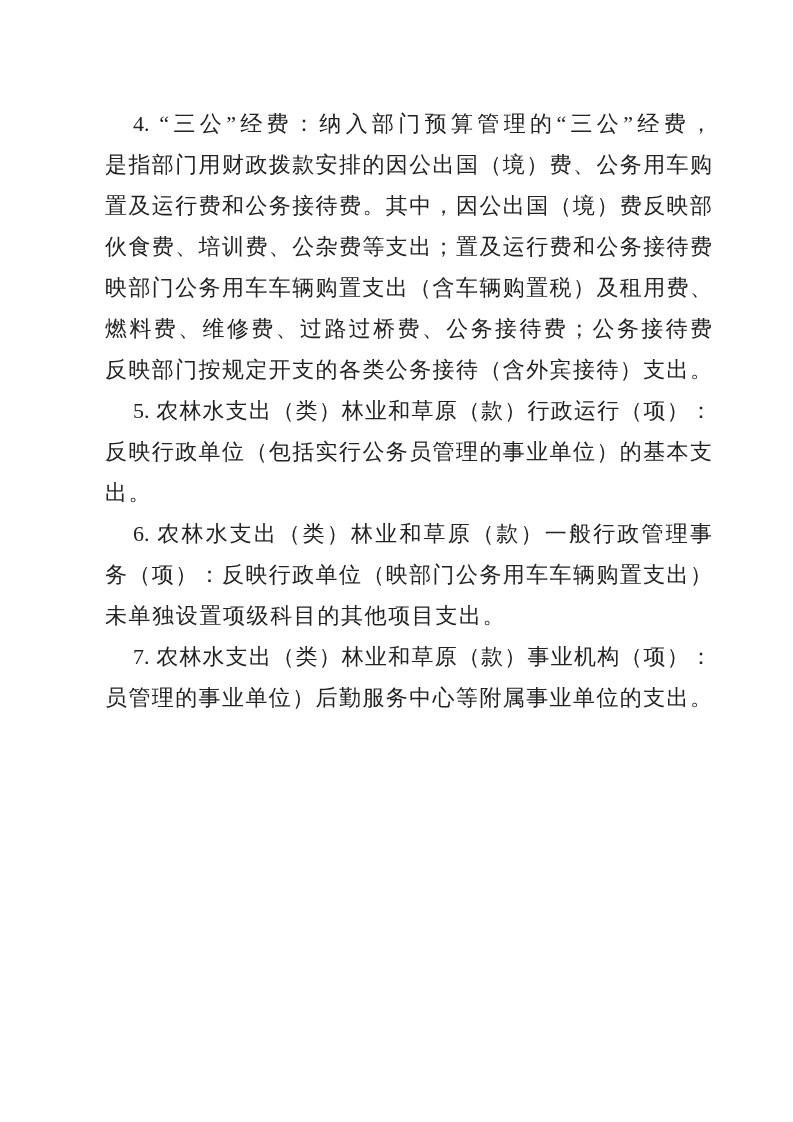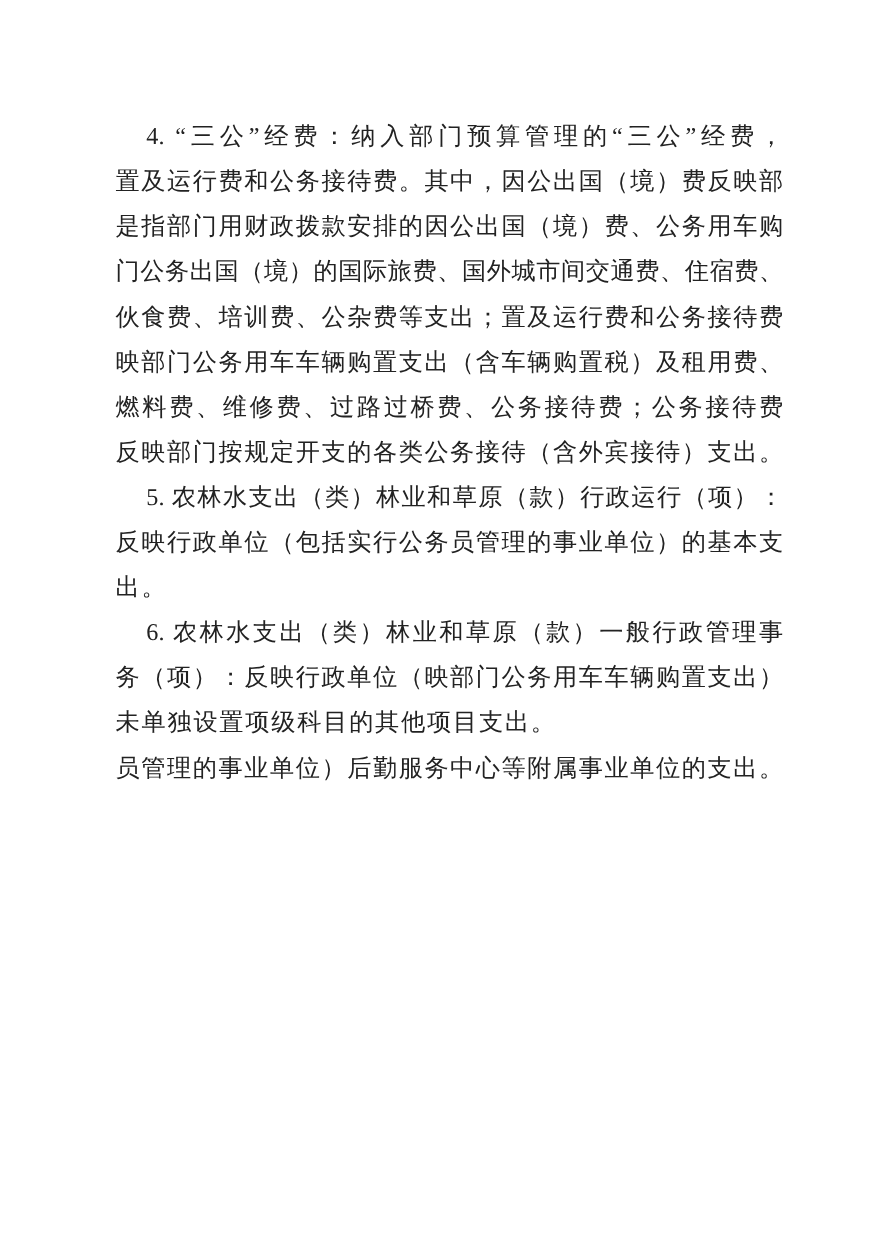--- a/index.html
+++ b/index.html
@@ -46,35 +46,35 @@
     text-indent: 28px;
   }
 </style>
 </head>
 <body>
 
 <div class="page">
   <div class="doc-body" id="doc-body">
       <div class="paragraph">
         <div class="line first just">4. “三公”经费：纳入部门预算管理的“三公”经费，</div>
+        <div class="line just">是指部门用财政拨款安排的因公出国（境）费、公务用车购</div>
         <div class="line just">置及运行费和公务接待费。其中，因公出国（境）费反映部</div>
-        <div class="line just">是指部门用财政拨款安排的因公出国（境）费、公务用车购</div>
-        <div class="line just">门公务出国（境）的国际旅费、国外城市间交通费、住宿费、</div>
         <div class="line just">伙食费、培训费、公杂费等支出；置及运行费和公务接待费</div>
         <div class="line just">映部门公务用车车辆购置支出（含车辆购置税）及租用费、</div>
         <div class="line just">燃料费、维修费、过路过桥费、公务接待费；公务接待费</div>
         <div class="line just">反映部门按规定开支的各类公务接待（含外宾接待）支出。</div>
       </div>
       <div class="paragraph">
         <div class="line first just">5. 农林水支出（类）林业和草原（款）行政运行（项）：</div>
         <div class="line just">反映行政单位（包括实行公务员管理的事业单位）的基本支</div>
         <div class="line">出。</div>
       </div>
       <div class="paragraph">
         <div class="line first just">6. 农林水支出（类）林业和草原（款）一般行政管理事</div>
         <div class="line just">务（项）：反映行政单位（映部门公务用车车辆购置支出）</div>
         <div class="line">未单独设置项级科目的其他项目支出。</div>
       </div>
       <div class="paragraph">
+        <div class="line first just">7. 农林水支出（类）林业和草原（款）事业机构（项）：</div>
         <div class="line just">员管理的事业单位）后勤服务中心等附属事业单位的支出。</div>
       </div>
     </div>
 </div>
 
 </body></html>

